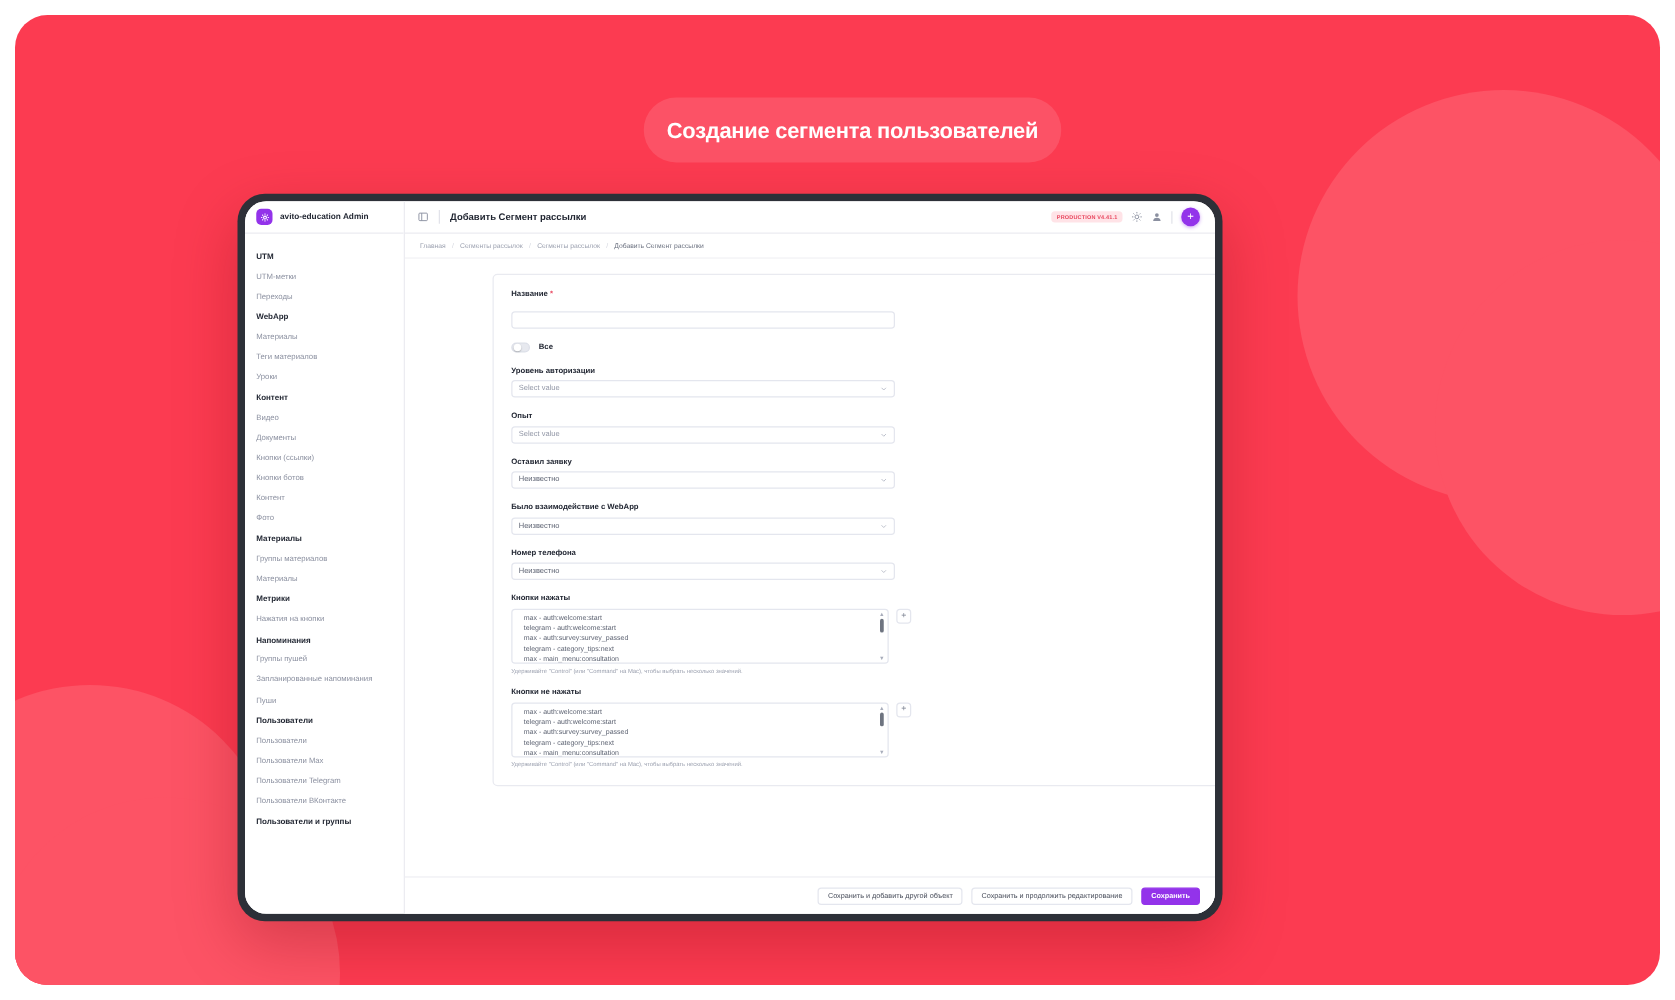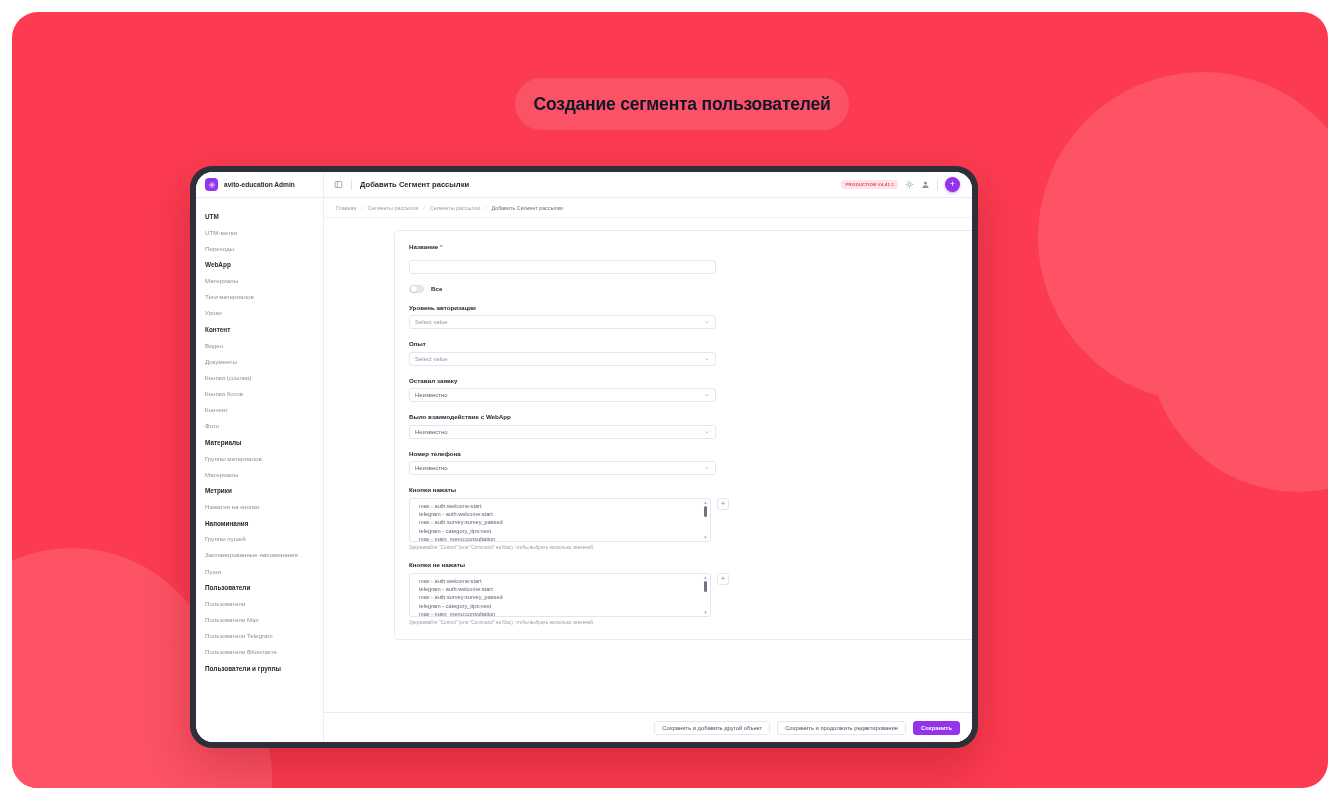--- a/index.html
+++ b/index.html
@@ -35,31 +35,31 @@
   
   #title-pill {
     position: absolute;
     left: 503px; top: 66px;
     width: 334px; height: 52px;
     background: rgba(255,255,255,0.12);
     border-radius: 26px;
     display: flex; align-items: center; justify-content: center;
   }
   #title-pill span {
-    color: #0f172a;
+    color: #ffffff;
     font-size: 17.5px;
     font-weight: bold;
     letter-spacing: -0.2px;
     white-space: nowrap;
   }
 
   
   #device {
     position: absolute;
-    left: 178px; top: 154px;
+    left: 178px; top: 143px;
     width: 788px; height: 582px;
     background: #2d3038;
     border-radius: 22px;
     padding: 6px;
     box-shadow: 0 18px 50px rgba(120,0,10,0.28);
   }
   #screen {
     width: 100%; height: 100%;
     background: #ffffff;
     border-radius: 17px;

